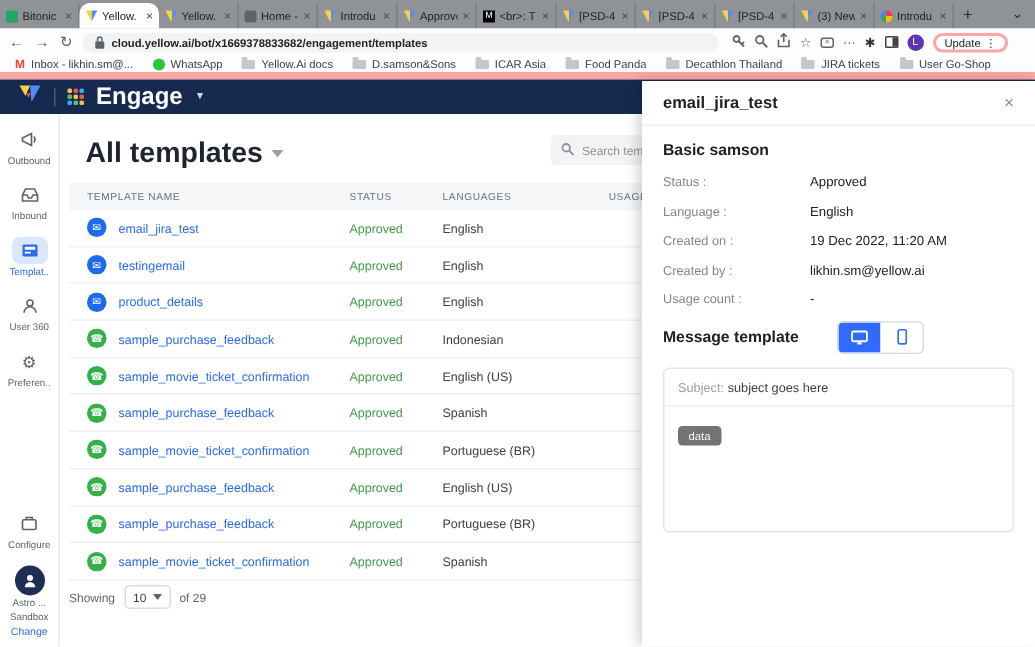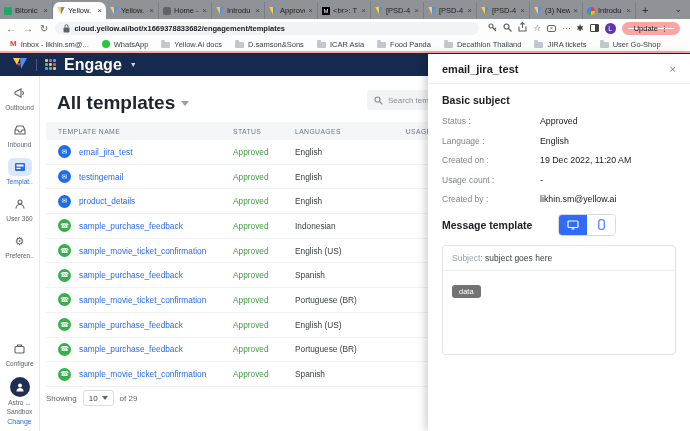--- a/index.html
+++ b/index.html
@@ -28,24 +28,24 @@
   .nav-glyph { color:#5f6368; font-size:10px; cursor:pointer; }
   .omnibox { width:424px; height:13px; background:#f1f3f4; border-radius:7px; display:flex; align-items:center; gap:4px; padding:0 8px; }
   .lock-icon svg { display:block; }
   .url { font-size:7.5px; color:#202124; font-weight:bold; white-space:nowrap; overflow:hidden; }
   .bar-icons { display:flex; align-items:center; gap:6px; margin-left:2px; }
   .bar-icons .nav-glyph { font-size:8.5px; }
   .ext-box { width:9px; height:7px; border:1px solid #5f6368; border-radius:2px; font-size:5px; color:#5f6368; line-height:5px; text-align:center; cursor:pointer; }
   .side-panel-box { width:9px; height:8px; border:1px solid #444; border-radius:1px; position:relative; cursor:pointer; }
   .side-panel-box::after { content:""; position:absolute; right:0; top:0; bottom:0; width:3px; background:#444; }
   .profile-dot { width:11px; height:11px; border-radius:50%; background:#5e35b1; color:#fff; font-size:7px; display:flex; align-items:center; justify-content:center; cursor:pointer; }
-  .update-pill { height:13px; border:6px solid #fca5a5; border-radius:7px; display:flex; align-items:center; gap:3px; padding:0 6px; font-size:7.5px; color:#202124; cursor:pointer; background:#fff; }
-
-  
-  .bookmarksbar { position:absolute; left:0; top:37px; width:690px; height:16px; background:#fdfdfd; border-bottom:2px solid #fca5a5; display:flex; align-items:center; gap:13px; padding:0 10px; }
+  .update-pill { height:13px; border:2px solid #fca5a5; border-radius:7px; display:flex; align-items:center; gap:3px; padding:0 6px; font-size:7.5px; color:#202124; cursor:pointer; background:#fff; }
+
+  
+  .bookmarksbar { position:absolute; left:0; top:37px; width:690px; height:16px; background:#fdfdfd; border-bottom:5px solid #fca5a5; display:flex; align-items:center; gap:13px; padding:0 10px; }
   .bookmark { display:flex; align-items:center; gap:4px; font-size:7.5px; color:#3c4043; white-space:nowrap; cursor:pointer; }
   .bm-icon { width:9px; height:8px; display:inline-block; }
   .bm-icon[data-icon="gmail-icon"] { color:#ea4335; font-size:8px; line-height:8px; font-weight:bold; width:auto; }
   .bm-icon[data-icon="gmail-icon"]::after { content:"M"; }
   .bm-icon[data-icon="whatsapp-icon"] { background:#25c93a; border-radius:50%; width:8px; }
   .bm-icon[data-icon="folder-icon"] { background:#c3c7cc; border-radius:1px; height:6px; position:relative; margin-top:1px; }
   .bm-icon[data-icon="folder-icon"]::before { content:""; position:absolute; left:0; top:-2px; width:4px; height:2px; background:#c3c7cc; border-radius:1px 1px 0 0; }
 
   
   .appbar { position:absolute; left:0; top:53px; width:690px; height:23px; background:#152a4e; display:flex; align-items:center; padding:0 12px; gap:8px; }
@@ -472,41 +472,41 @@
       <span>of 29</span>
     </div>
   </div>
 
   <div class="panel">
     <div class="panel-header">
       <span class="panel-title">email_jira_test</span>
       <span class="panel-close">×</span>
     </div>
     <div class="panel-body">
-      <div class="section-title">Basic subject</div>
+      <div class="section-title">Basic samson</div>
 
       <div class="detail-row">
         <span class="d-label">Status :</span>
         <span class="d-value">Approved</span>
       </div>
       <div class="detail-row">
         <span class="d-label">Language :</span>
         <span class="d-value">English</span>
       </div>
       <div class="detail-row">
         <span class="d-label">Created on :</span>
         <span class="d-value">19 Dec 2022, 11:20 AM</span>
       </div>
       <div class="detail-row">
+        <span class="d-label">Created by :</span>
+        <span class="d-value">likhin.sm@yellow.ai</span>
+      </div>
+      <div class="detail-row">
         <span class="d-label">Usage count :</span>
         <span class="d-value">-</span>
-      </div>
-      <div class="detail-row">
-        <span class="d-label">Created by :</span>
-        <span class="d-value">likhin.sm@yellow.ai</span>
       </div>
 
       <div class="mt-head">
         <span class="section-title" style="margin-bottom:0">Message template</span>
         <span class="device-toggle">
           <span class="dev-btn active">
               <svg width="12" height="10" viewBox="0 0 12 10">
                 <rect x="1" y="1" width="10" height="6.5" rx="1" fill="none" stroke="#fff" stroke-width="1.2"></rect>
                 <path d="M4.5 9 H7.5 M6 7.5 V9" stroke="#fff" stroke-width="1.2"></path>
               </svg>

